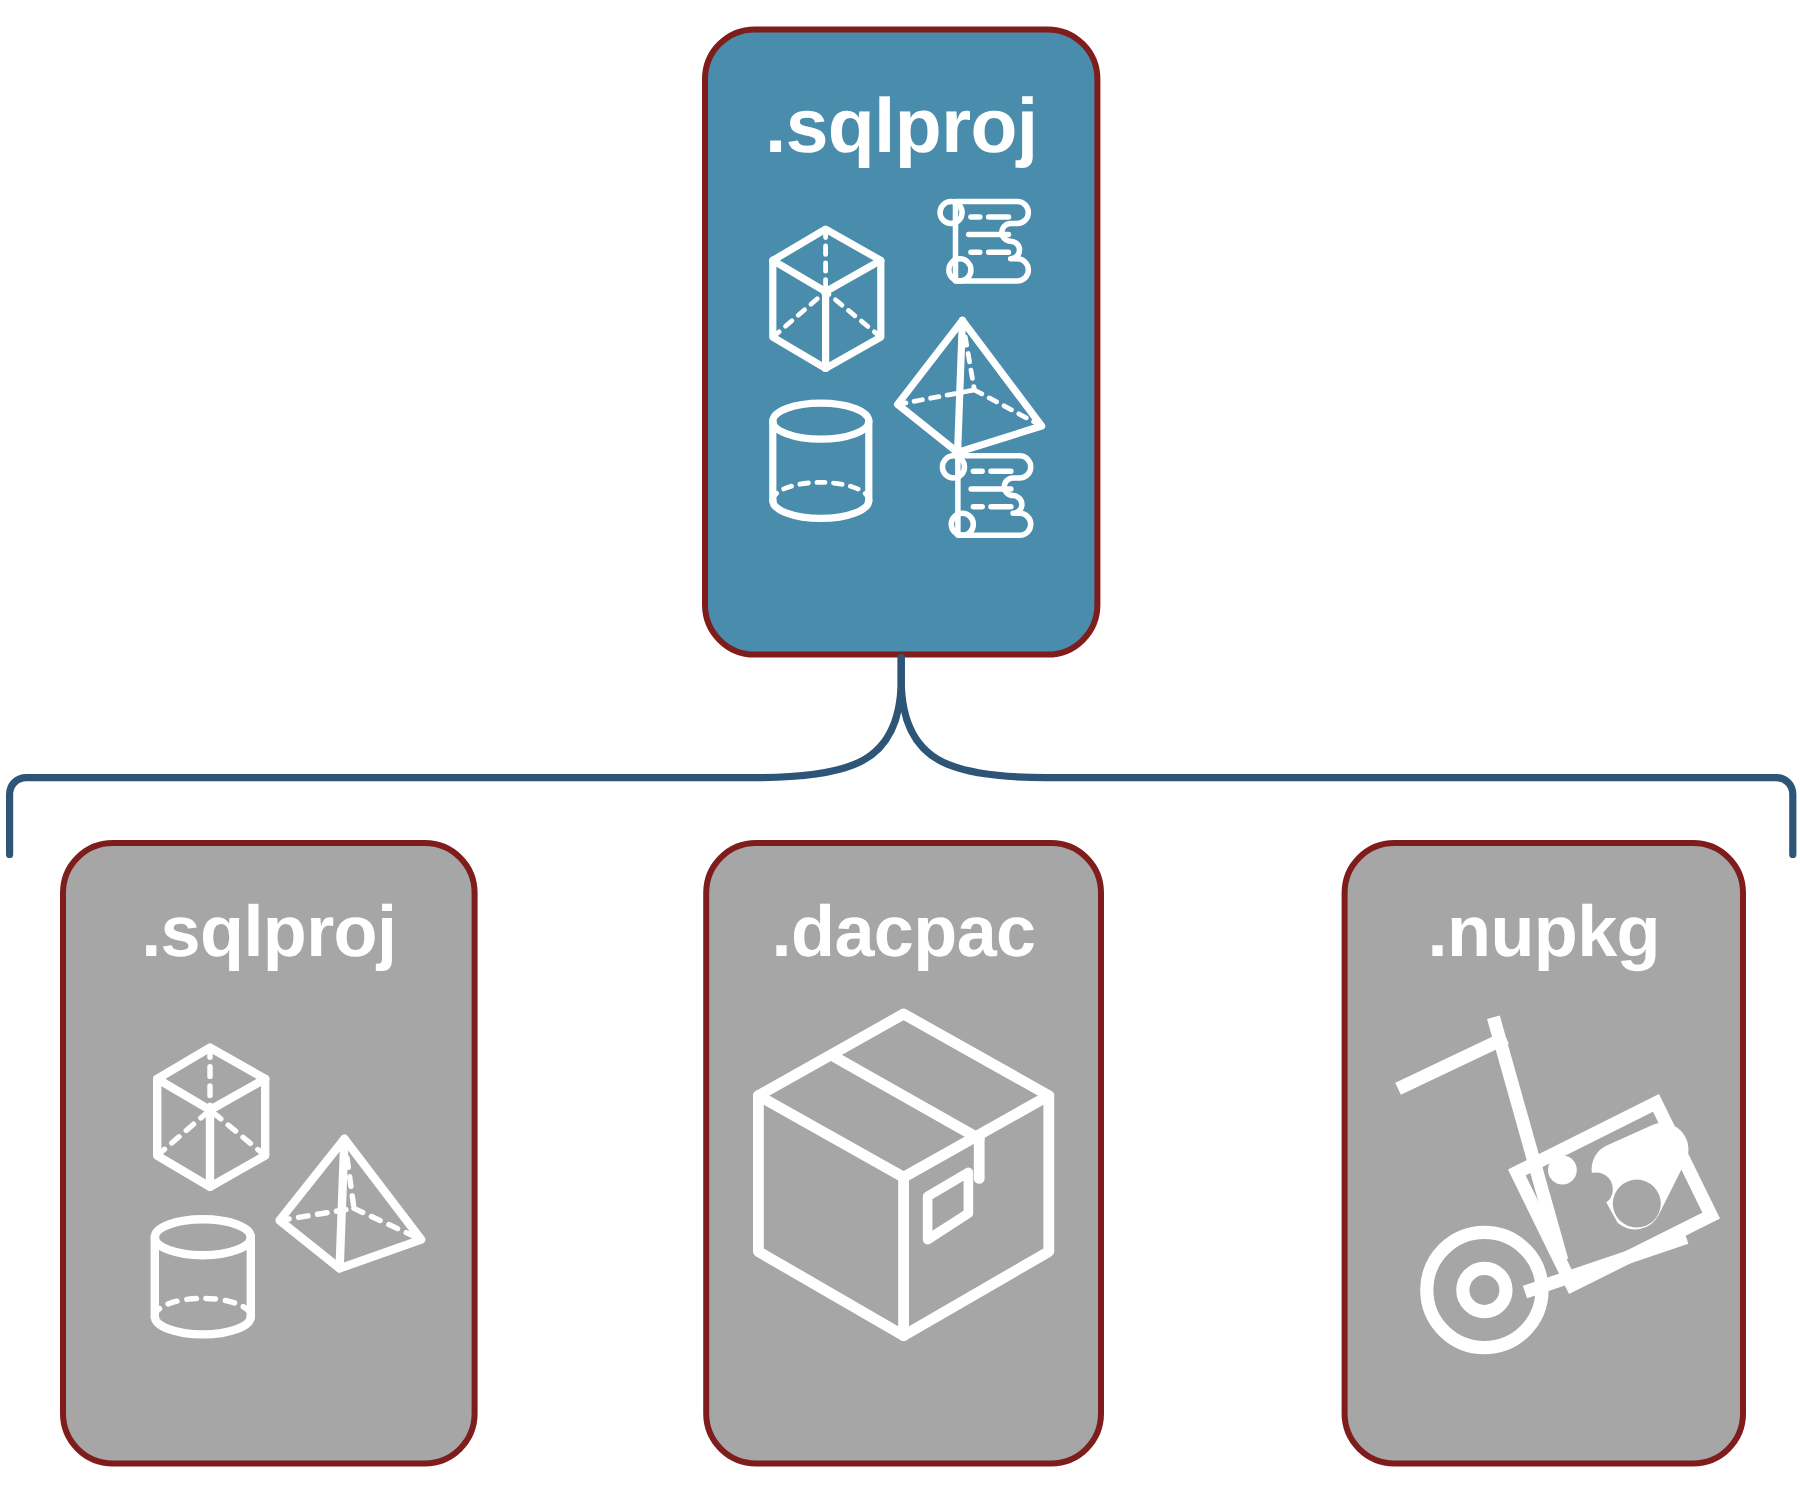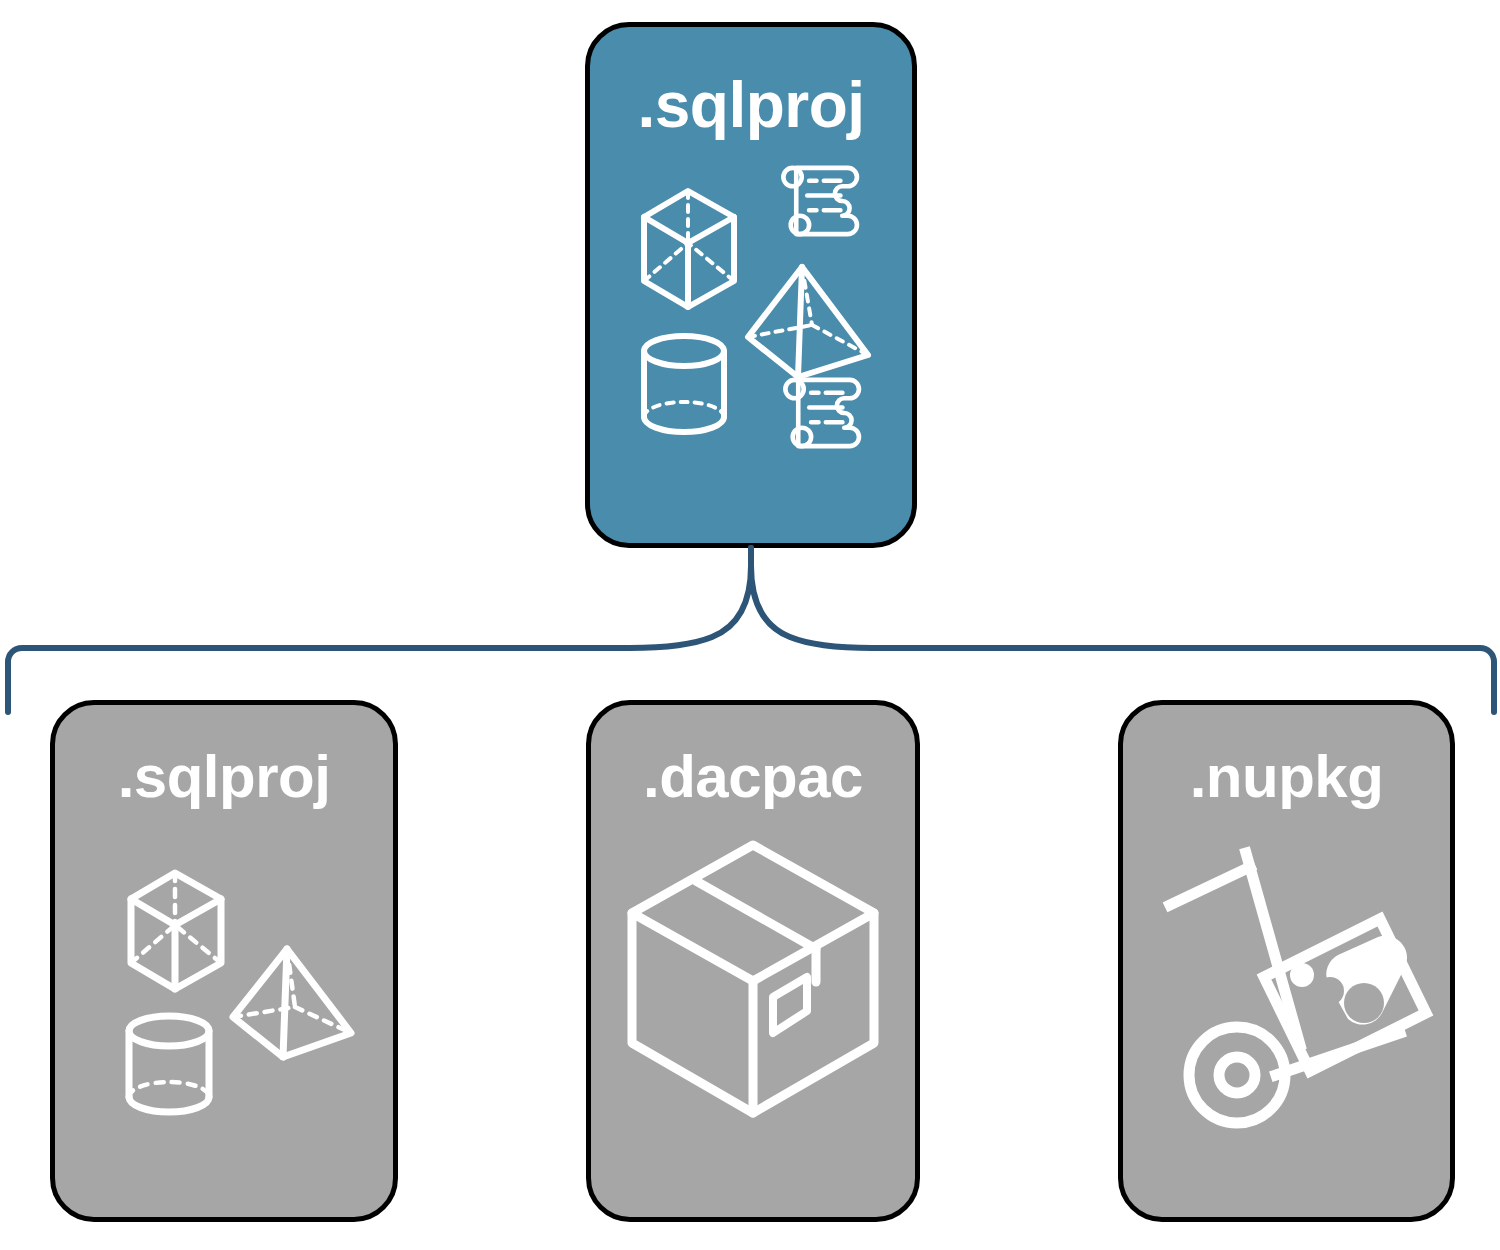--- a/index.html
+++ b/index.html
@@ -17,21 +17,21 @@
   #stage {
     position: absolute;
     left: 0;
     top: 0;
     width: 1500px;
     height: 1250px;
   }
   .card {
     position: absolute;
     box-sizing: border-box;
-    border: 5px solid #000000;
+    border: 5px solid #7f1d1d;
     border-radius: 44px;
     display: flex;
     flex-direction: column;
     align-items: center;
   }
   .card-title {
     color: #ffffff;
     font-weight: bold;
     letter-spacing: -0.5px;
     line-height: 1;

